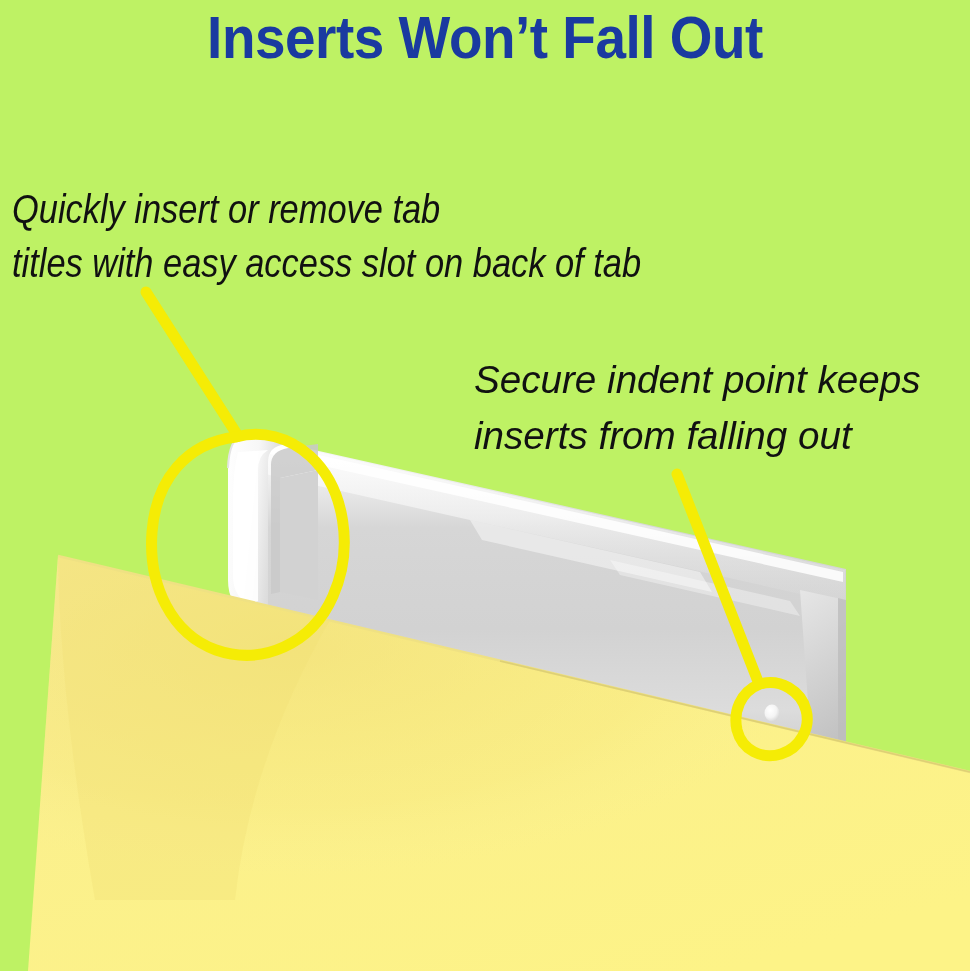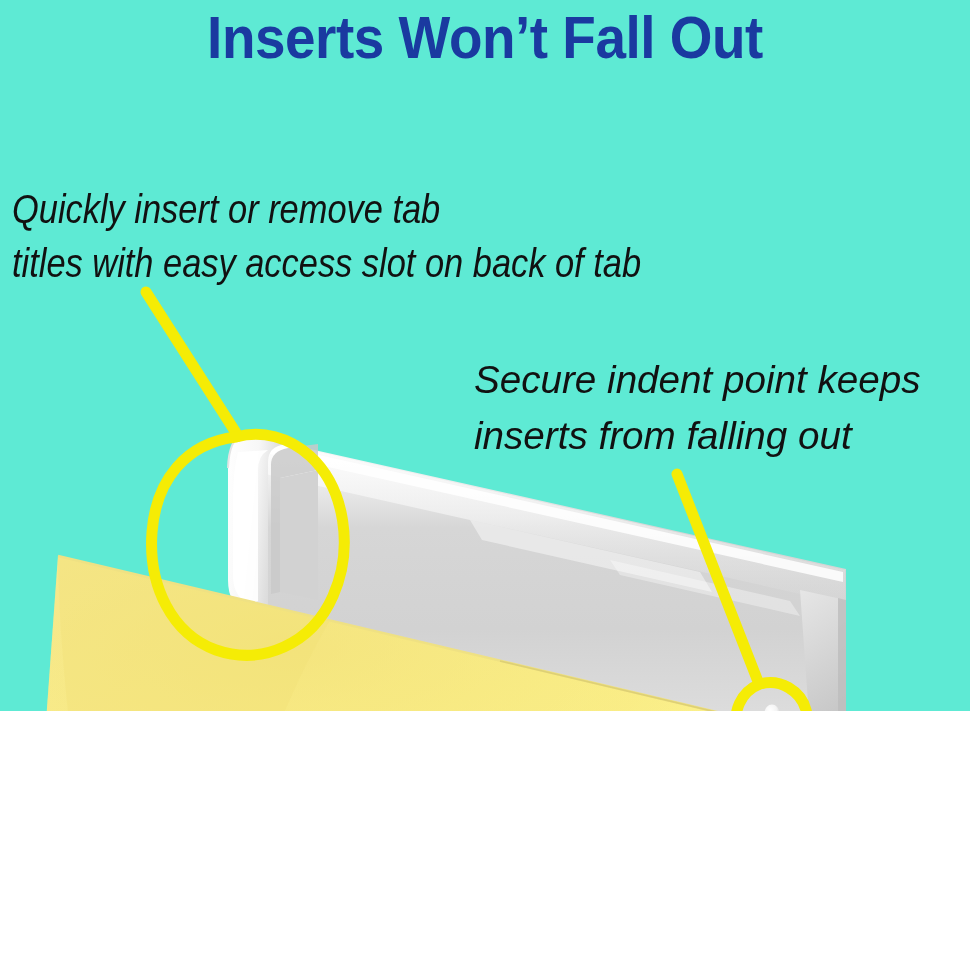--- a/index.html
+++ b/index.html
@@ -6,22 +6,22 @@
     margin: 0;
     padding: 0;
     background: #ffffff;
   }
   body {
     font-family: "Liberation Sans", sans-serif;
   }
   #page {
     position: relative;
     width: 970px;
-    height: 711px;
-    background: #5eead4;
+    height: 971px;
+    background: #bef264;
     overflow: hidden;
   }
 
   
   #headline {
     position: absolute;
     left: 0;
     top: 6px;
     width: 970px;
     text-align: center;

